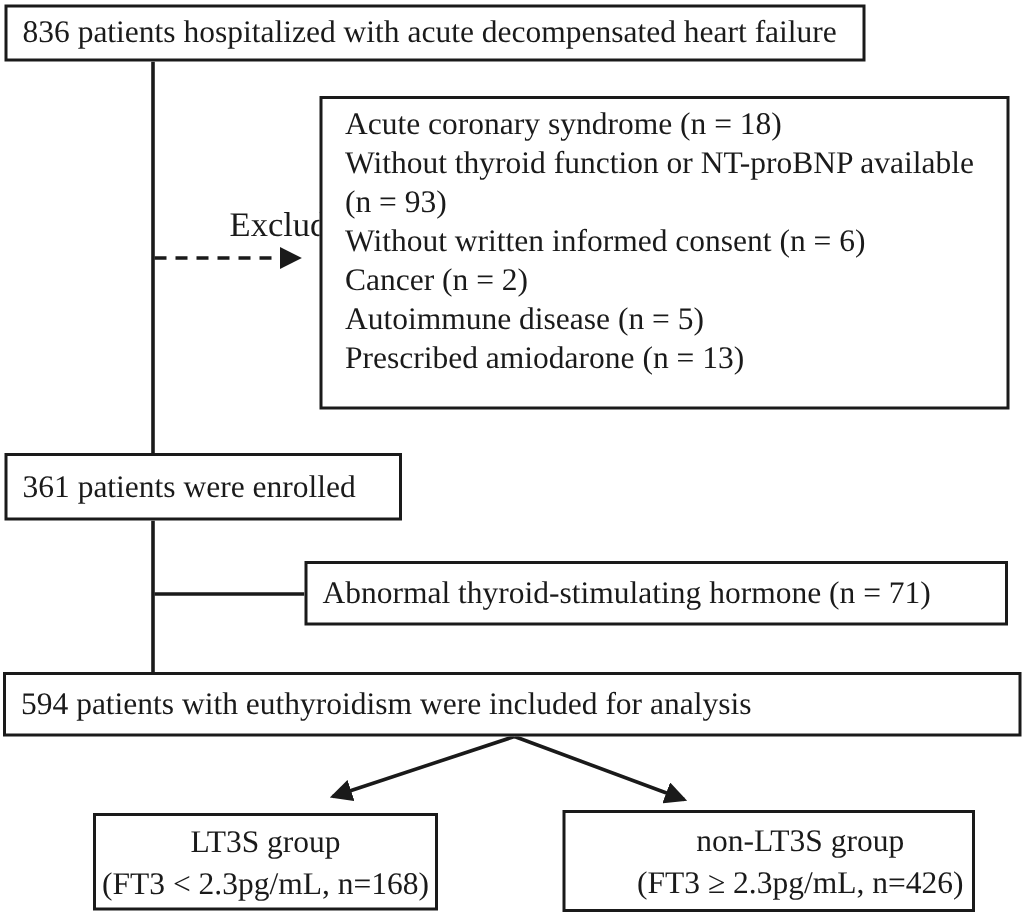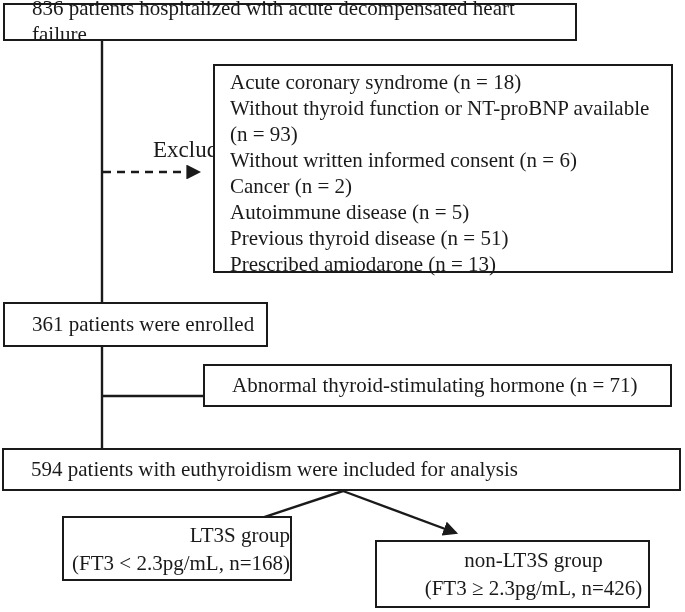--- a/index.html
+++ b/index.html
@@ -37,21 +37,21 @@
     border: 2.4px solid #1a1a1a;
     background: #ffffff;
     font-size: 21px;
     line-height: 1.22;
   }
   .vcenter {
     display: flex;
     align-items: center;
   }
   .pad-left {
-    padding-left: 27px;
+    padding-left: 10px;
     padding-right: 6px;
   }
   .excluded-box {
     padding: 3px 14px 16px 15px;
   }
   .excluded-box .item {
     line-height: 26px;
   }
   .float-label {
     position: absolute;
@@ -91,37 +91,36 @@
   </div>
 
   <div class="float-label" style="left:112px; top:137px; width:95px;">Excluded</div>
 
   <div class="box excluded-box" style="left:213px; top:64px; width:460px; height:209px;">
     <div class="item">Acute coronary syndrome (n = 18)</div>
     <div class="item">Without thyroid function or NT-proBNP available (n = 93)</div>
     <div class="item">Without written informed consent (n = 6)</div>
     <div class="item">Cancer (n = 2)</div>
     <div class="item">Autoimmune disease (n = 5)</div>
-    <div class="item">Previous thyroid disease (n = 51)</div>
     <div class="item">Prescribed amiodarone (n = 13)</div>
   </div>
 
   <div class="box vcenter pad-left" style="left:3px; top:302px; width:265px; height:45px;">
     <span>361 patients were enrolled</span>
   </div>
 
-  <div class="box vcenter pad-left" style="left:203px; top:364px; width:469px; height:43px;">
+  <div class="box vcenter pad-left" style="left:203px; top:374px; width:469px; height:43px;">
     <span>Abnormal thyroid-stimulating hormone (n = 71)</span>
   </div>
 
   <div class="box vcenter pad-left" style="left:2px; top:448px; width:679px; height:43px;">
     <span>594 patients with euthyroidism were included for analysis</span>
   </div>
 
-  <div class="box two-line" style="left:62px; top:516px; width:230px; height:65px;align-items:flex-end;">
+  <div class="box two-line" style="left:62px; top:542px; width:230px; height:65px;">
     <div>LT3S group</div>
     <div>(FT3 &lt; 2.3pg/mL, n=168)</div>
   </div>
 
   <div class="box two-line" style="left:375px; top:540px; width:275px; height:68px;padding-left:42px;">
     <div>non-LT3S group</div>
     <div>(FT3 ≥ 2.3pg/mL, n=426)</div>
   </div>
 
 </div>

